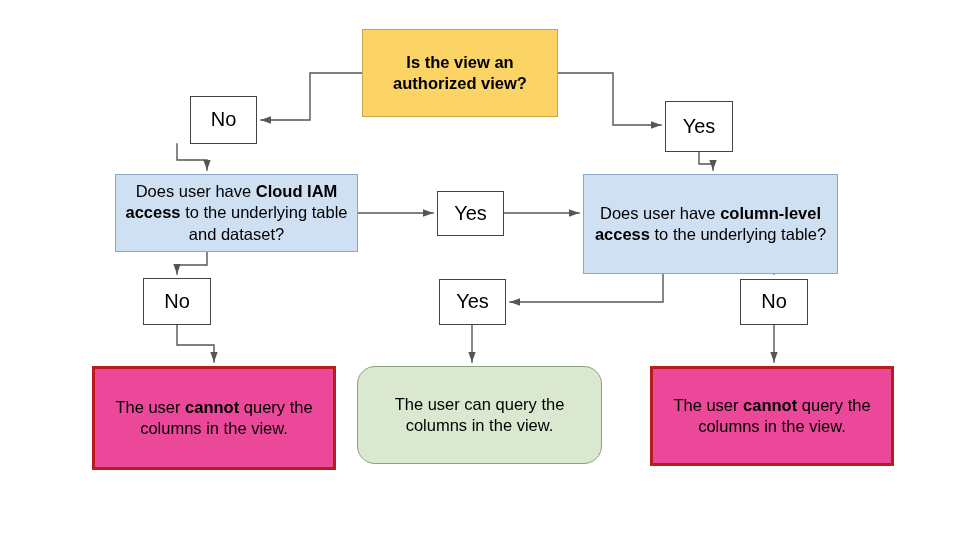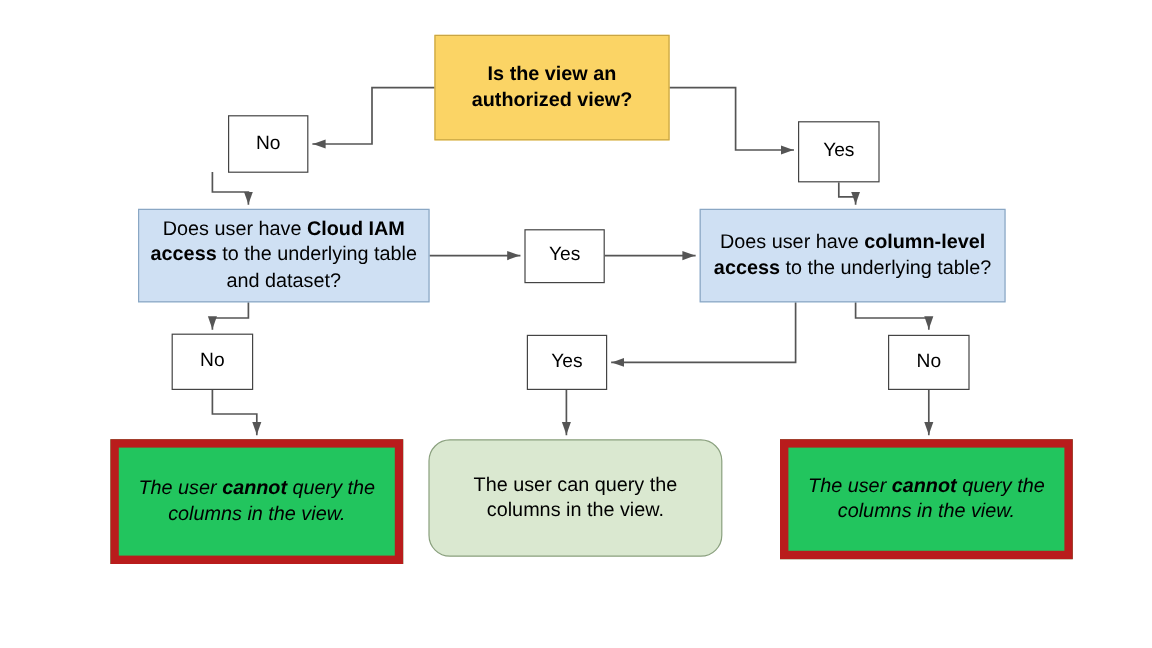--- a/index.html
+++ b/index.html
@@ -50,27 +50,26 @@
     font-weight: bold;
   }
   .decision {
     background: #cfe0f3;
     border: 1px solid #8aa7c4;
     font-size: 16.5px;
   }
   .branch {
     background: #ffffff;
     border: 1px solid #444444;
-    font-size: 16px;
+    font-size: 20px;
   }
   .terminal-grey {
-    background: #22c55e;
-    border: 7px solid #b91c1c;
+    background: #ec4899;
+    border: 3px solid #b91c1c;
     font-size: 16.5px;
-    font-style: italic;
   }
   .terminal-green {
     background: #dae8d0;
     border: 1px solid #8aa07e;
     font-size: 16.5px;
   }
   b {
     font-weight: bold;
   }
 </style>
@@ -126,21 +125,21 @@
   </div>
 
   <div class="node decision" style="left:115px; top:174px; width:243px; height:78px;">
     <span class="txt"><span>Does user have </span><b>Cloud IAM access</b><span> to the underlying table and dataset?</span></span>
   </div>
 
   <div class="node branch" style="left:437px; top:191px; width:67px; height:45px;">
     <span class="txt">Yes</span>
   </div>
 
-  <div class="node decision" style="left:583px; top:174px; width:255px; height:78px;">
+  <div class="node decision" style="left:583px; top:174px; width:255px; height:100px;">
     <span class="txt"><span>Does user have </span><b>column-level access</b><span> to the underlying table?</span></span>
   </div>
 
   <div class="node branch" style="left:143px; top:278px; width:68px; height:47px;">
     <span class="txt">No</span>
   </div>
 
   <div class="node branch" style="left:439px; top:279px; width:67px; height:46px;">
     <span class="txt">Yes</span>
   </div>

